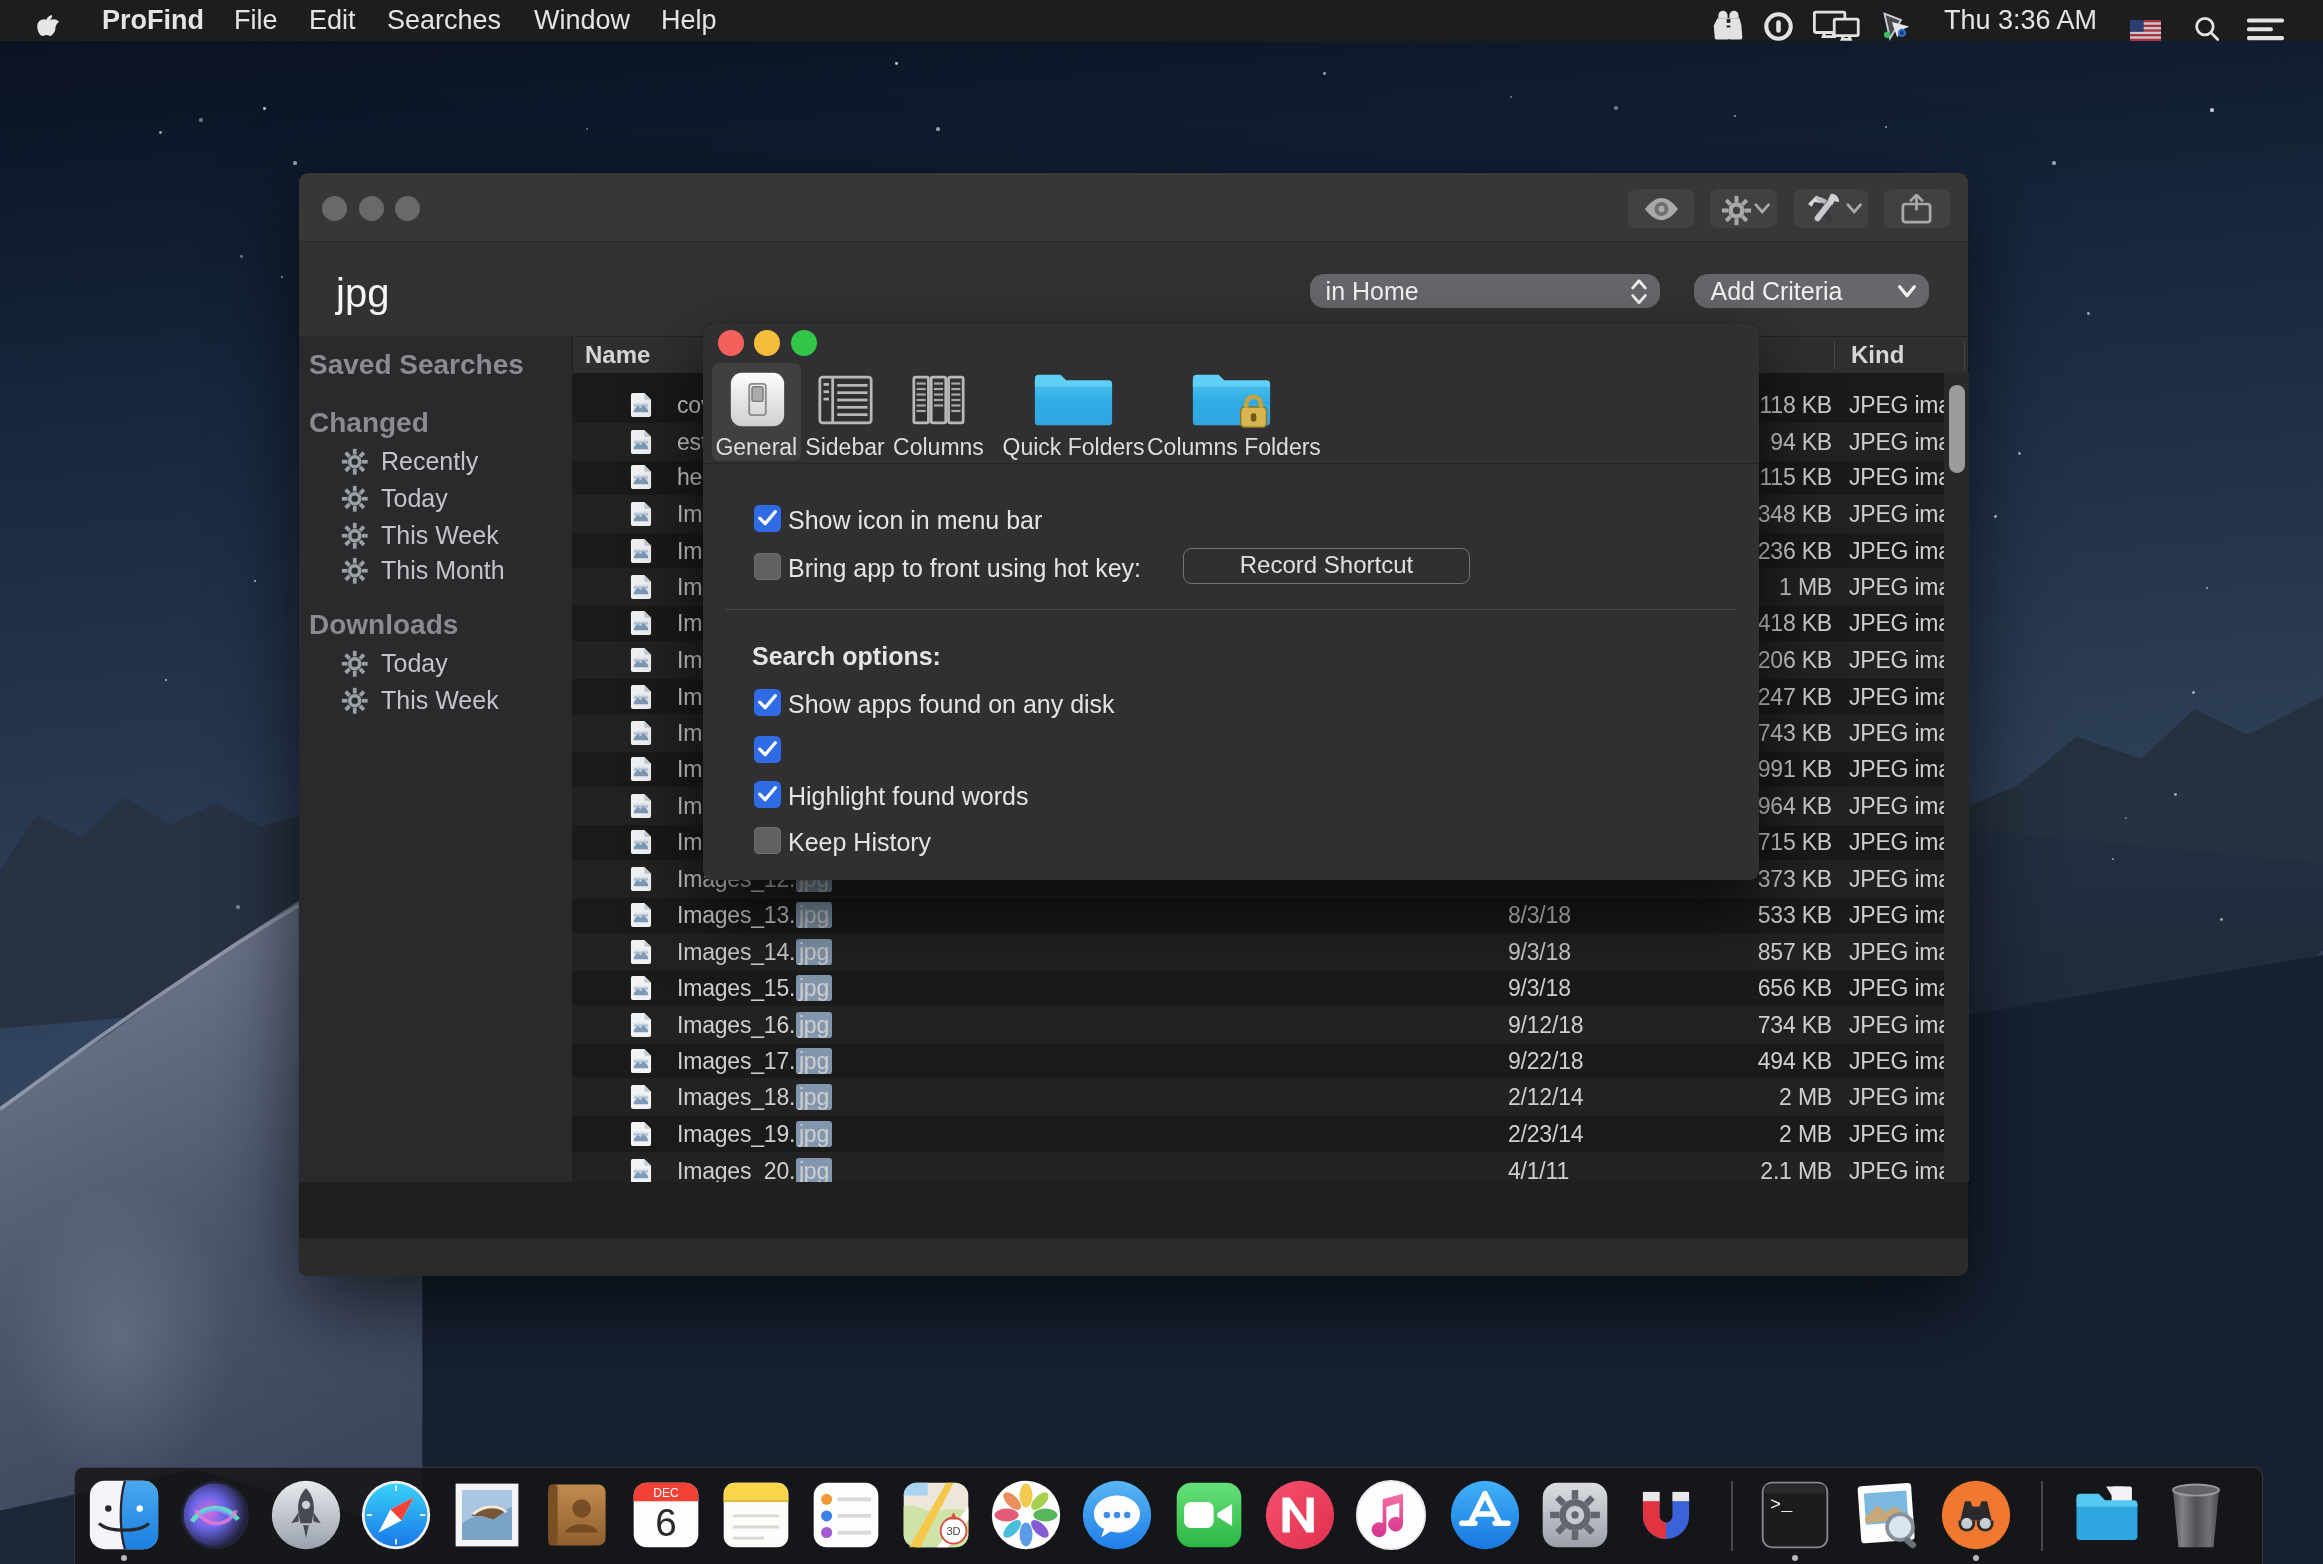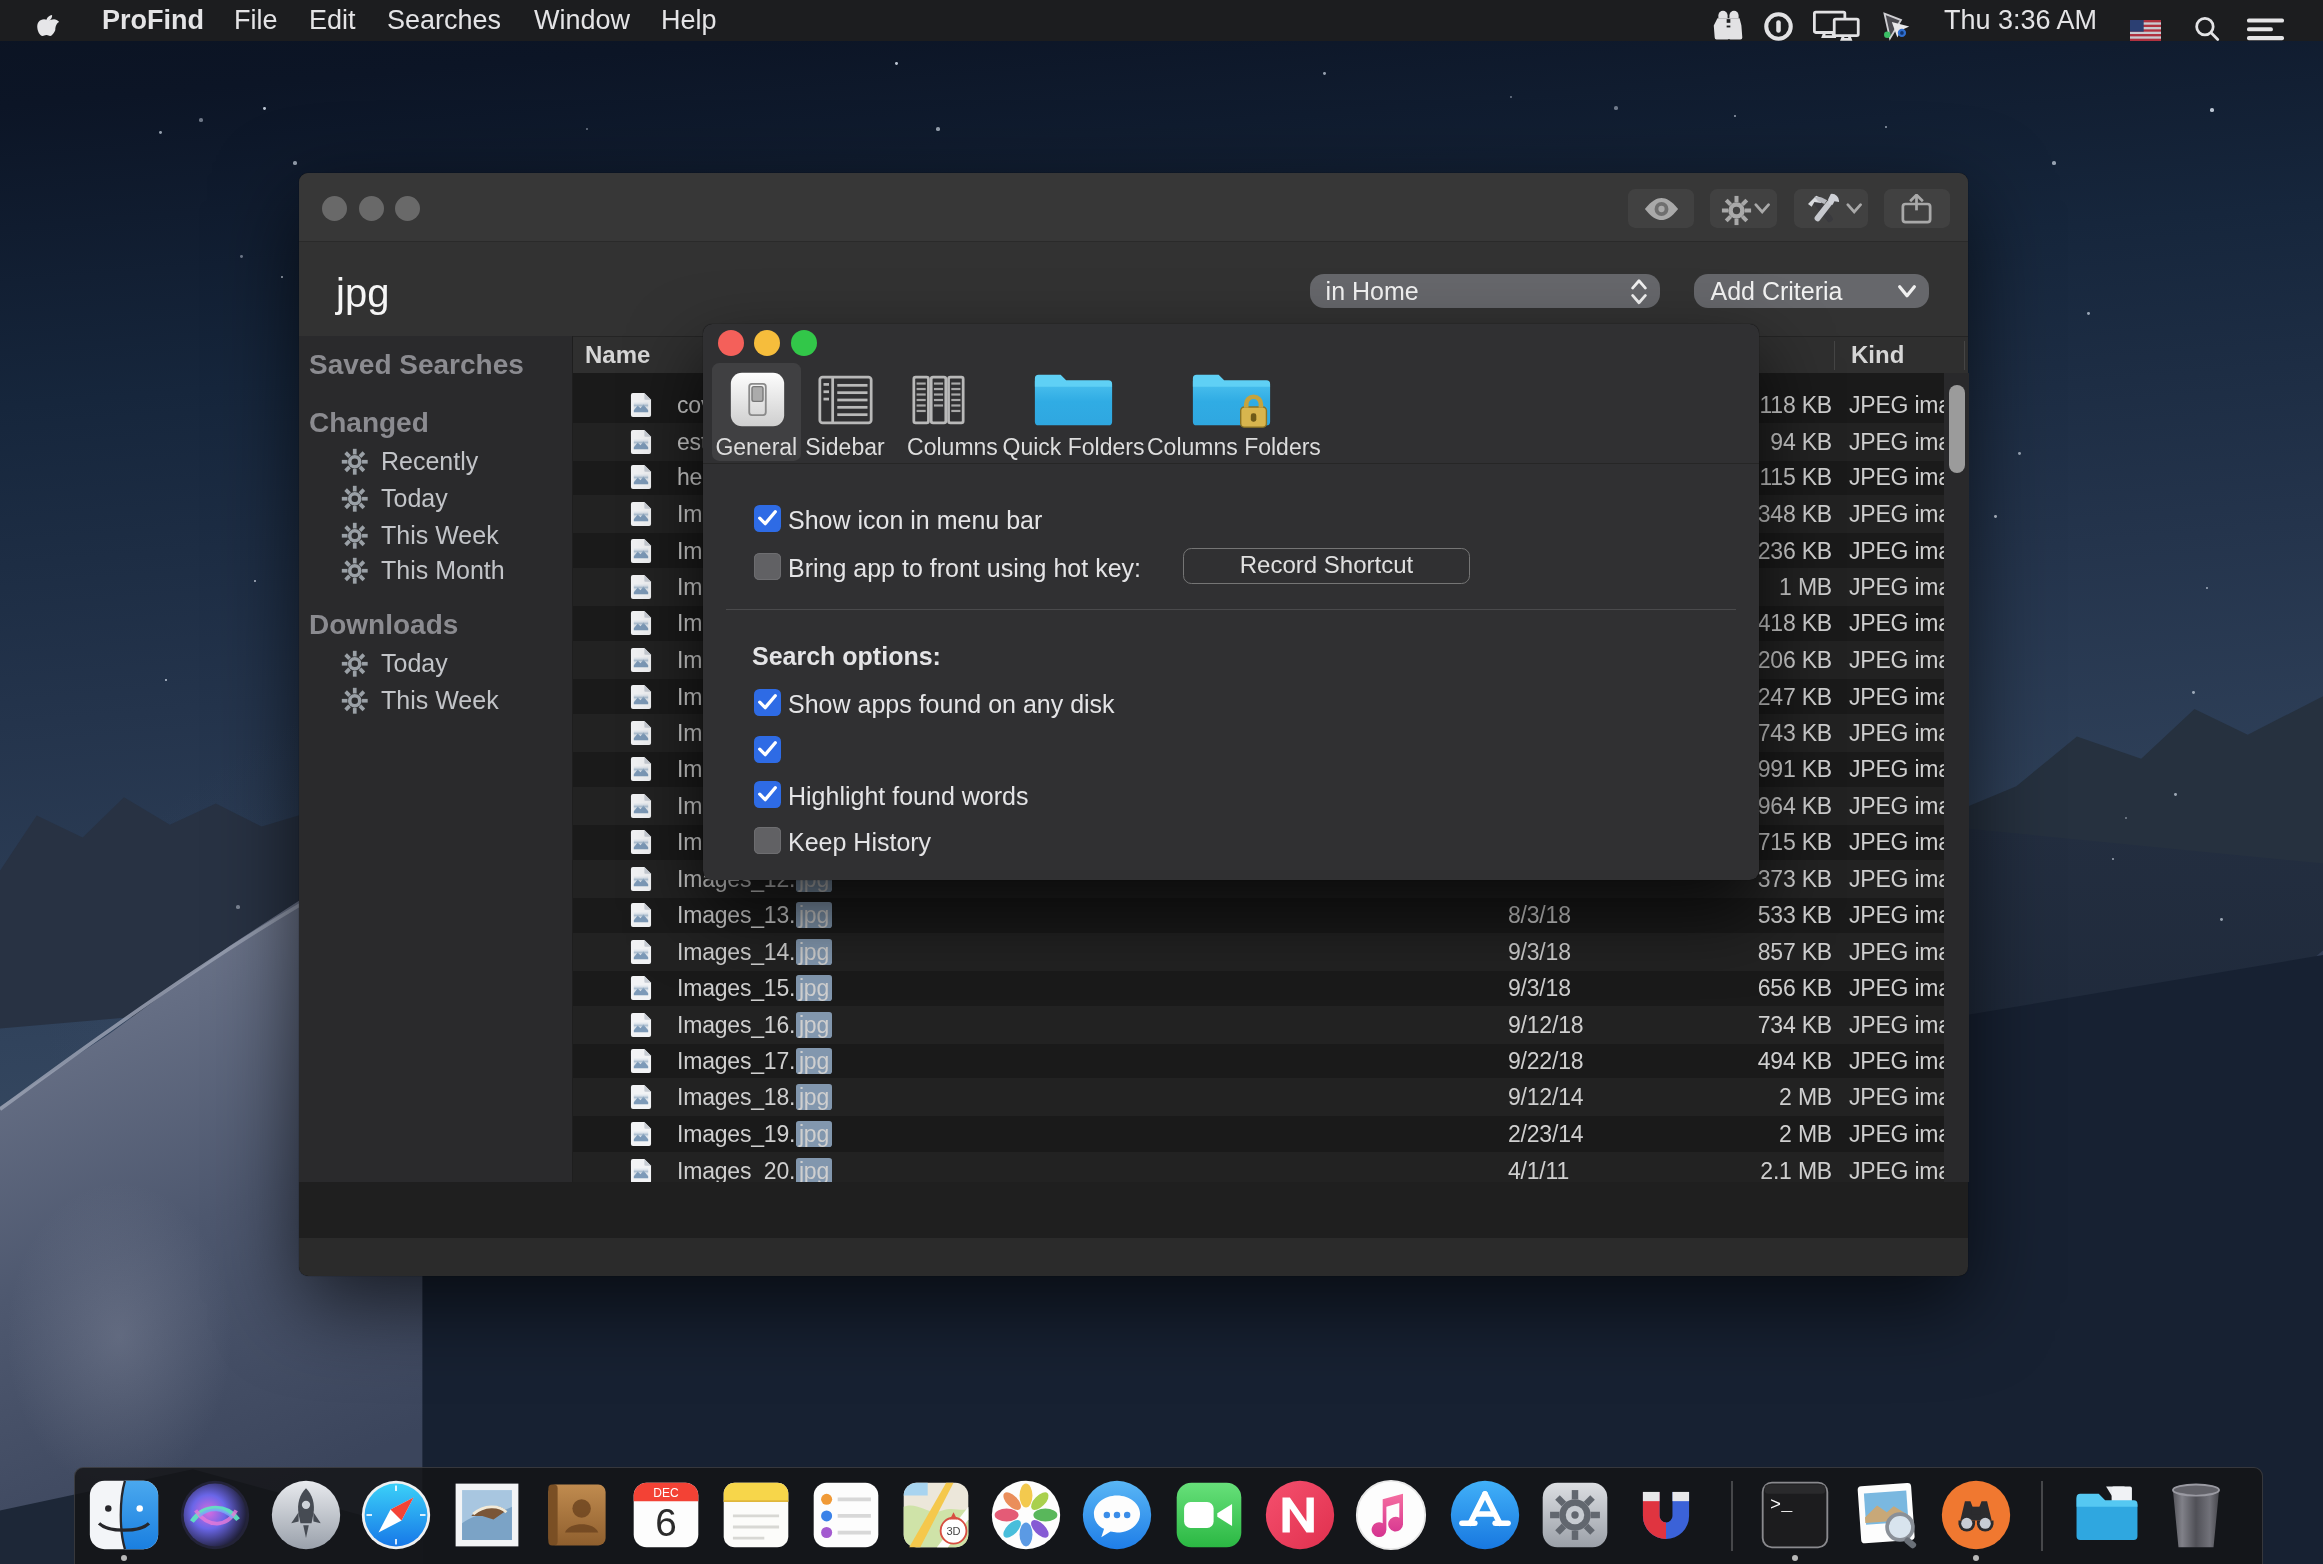--- a/index.html
+++ b/index.html
@@ -576,21 +576,21 @@
       </div>
 <div class="row odd" style="top:705px">
         <svg class="a" style="left:57px;top:6.4px" width="22" height="26" viewBox="0 0 23 27">
  <path d="M1 3 a2 2 0 0 1 2-2 H15 L22 8 V24 a2 2 0 0 1 -2 2 H3 a2 2 0 0 1 -2-2 Z" fill="#f2f3f5"></path>
  <path d="M15 1 L22 8 H16 a1 1 0 0 1 -1-1 Z" fill="#c8cdd4"></path>
  <rect x="4" y="11" width="15" height="10" fill="#dfe5ec"></rect>
  <path d="M4 19 l4-5 3 3 3-4 5 6 v2 H4 Z" fill="#7d9ab8"></path>
  <path d="M4 13 h15 v2 H4 Z" fill="#9ab0c6" opacity="0.7"></path>
 </svg>
 <div class="rname">Images_18.<span class="hl">jpg</span></div>
-        <div class="rdate">9/12/14</div>
+        <div class="rdate">2/12/14</div>
 <div class="rsize">2 MB</div>
         <div class="rkind">JPEG image</div>
       </div>
 <div class="row" style="top:742px">
         <svg class="a" style="left:57px;top:6.4px" width="22" height="26" viewBox="0 0 23 27">
  <path d="M1 3 a2 2 0 0 1 2-2 H15 L22 8 V24 a2 2 0 0 1 -2 2 H3 a2 2 0 0 1 -2-2 Z" fill="#f2f3f5"></path>
  <path d="M15 1 L22 8 H16 a1 1 0 0 1 -1-1 Z" fill="#c8cdd4"></path>
  <rect x="4" y="11" width="15" height="10" fill="#dfe5ec"></rect>
  <path d="M4 19 l4-5 3 3 3-4 5 6 v2 H4 Z" fill="#7d9ab8"></path>
  <path d="M4 13 h15 v2 H4 Z" fill="#9ab0c6" opacity="0.7"></path>
@@ -698,21 +698,21 @@
  <path d="M2 10 a4 4 0 0 1 4-4 H30 l6 6 H82 a4 4 0 0 1 4 4 V54 a4 4 0 0 1 -4 4 H6 a4 4 0 0 1 -4-4 Z" fill="url(#fg531)"></path>
  <path d="M2 16 H86 V13 a4 4 0 0 0 -4-4 H36 l-6-6 H6 a4 4 0 0 0 -4 4 Z" fill="#5fd0f5"></path>
  <g transform="translate(52,26)">
   <rect x="2" y="12" width="28" height="22" rx="4" fill="#d8b54e" stroke="#8a7325" stroke-width="1.5"></rect>
   <path d="M8 13 v-4 a8 8 0 0 1 16 0 v4" fill="none" stroke="#c5a33e" stroke-width="5"></path>
   <rect x="13" y="19" width="6" height="9" rx="2.5" fill="#6e5a18"></rect>
  </g>
 </svg>
  <div class="tblab" style="left:7.3px;top:110px;width:92px">General</div>
  <div class="tblab" style="left:96px;top:110px;width:92px">Sidebar</div>
- <div class="tblab" style="left:201px;top:110px;width:97px">Columns</div>
+ <div class="tblab" style="left:187px;top:110px;width:97px">Columns</div>
  <div class="tblab" style="left:296px;top:110px;width:149px">Quick Folders</div>
  <div class="tblab" style="left:444px;top:110px;width:167px">Columns Folders</div>
  <div class="a" style="left:0;top:139px;width:1056px;height:0.9px;background:#262626"></div>
 
  <div class="cb on" style="left:51px;top:181px">
       <svg width="21" height="18.4" viewBox="0 0 23 20">
         <path d="M3 10 L9 16 L20 3" fill="none" stroke="#fff" stroke-width="3.6" stroke-linecap="round" stroke-linejoin="round"></path>
       </svg>
     </div>
  <div class="cblab" style="left:85px;top:182px">Show icon in menu bar</div>

